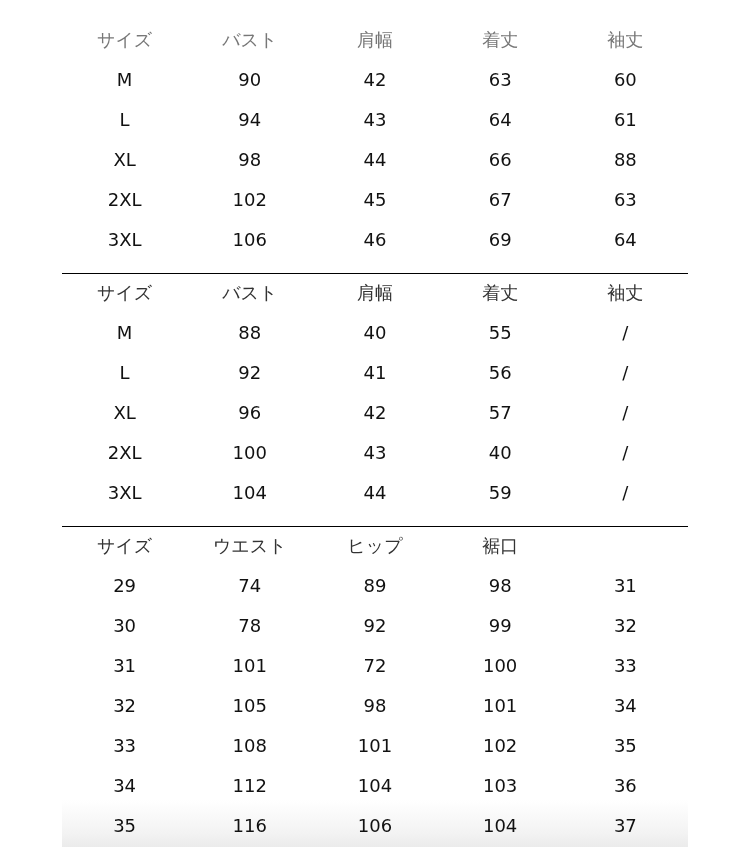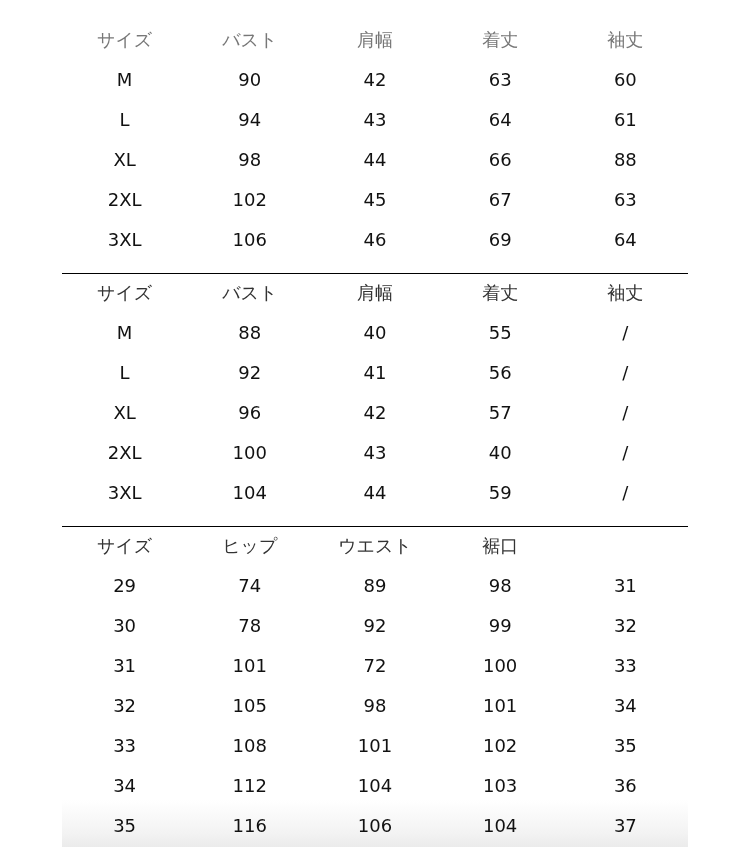--- a/index.html
+++ b/index.html
@@ -151,22 +151,22 @@
     <div class="cell">104</div>
     <div class="cell">44</div>
     <div class="cell">59</div>
     <div class="cell">/</div>
   </div>
 
   <div class="divider" style="top:526px;"></div>
 
   <div class="row header" style="top:526px;">
     <div class="cell">サイズ</div>
+    <div class="cell">ウエスト</div>
     <div class="cell">ヒップ</div>
-    <div class="cell">ウエスト</div>
     <div class="cell">裾口</div>
   </div>
   <div class="row" style="top:566px;">
     <div class="cell">29</div>
     <div class="cell">74</div>
     <div class="cell">89</div>
     <div class="cell">98</div>
     <div class="cell">31</div>
   </div>
   <div class="row" style="top:606px;justify-content:space-between;">

